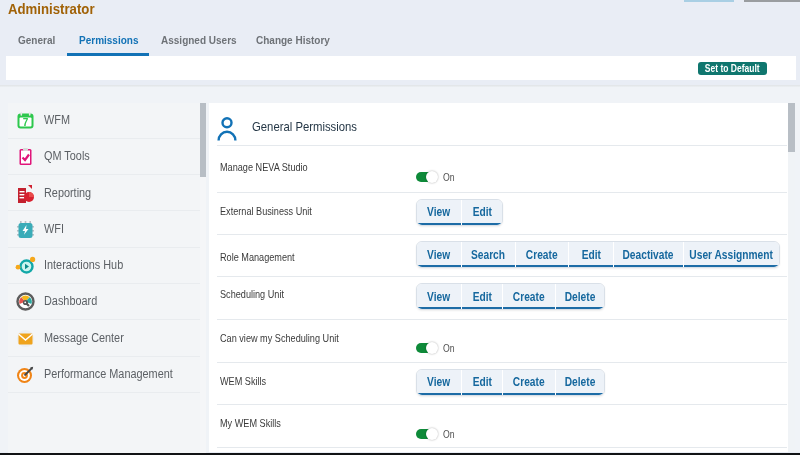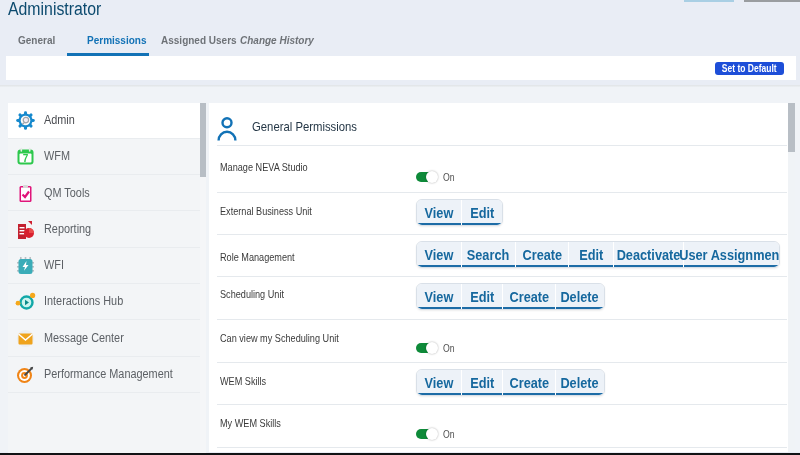--- a/index.html
+++ b/index.html
@@ -4,73 +4,52 @@
 <style>
 * { margin:0; padding:0; box-sizing:border-box; }
 html,body { width:800px; height:455px; overflow:hidden; }
 body { font-family:"Liberation Sans",sans-serif; background:#e9edf5; position:relative; }
 .abs { position:absolute; }
 .cx { display:inline-block; transform:scaleX(0.87); transform-origin:0 50%; white-space:nowrap; }
 .tab { position:absolute; top:34.8px; font-size:11.5px; font-weight:700; color:#6e7277; line-height:11.5px; }
 .sep { position:absolute; left:217px; width:570px; height:1px; background:#e5e9ed; }
 .lbl { position:absolute; left:220px; font-size:10.5px; color:#3a3a3a; line-height:10.5px; }
 .grp { position:absolute; left:416px; display:flex; background:#fff; border:1px solid #d9e0e8; border-radius:6px; overflow:hidden; height:27px; gap:1px; box-shadow:0 1px 2px rgba(0,0,0,0.07); }
-.btn { background:#edf2f8; border-bottom:2.5px solid #1d6ca6; color:#16689e; font-size:15px; font-weight:700; padding-top:2px; display:flex; align-items:center; justify-content:center; }
+.btn { background:#edf2f8; border-bottom:2.5px solid #1d6ca6; color:#16689e; font-size:12px; font-weight:700; padding-top:2px; display:flex; align-items:center; justify-content:center; }
 .btn span { display:inline-block; transform:scaleX(0.85); transform-origin:50% 50%; white-space:nowrap; }
 .tog { position:absolute; width:21px; height:10.5px; border-radius:6px; background:#0e8a39; }
 .tog::after { content:""; position:absolute; right:-1px; top:-1px; width:12.5px; height:12.5px; background:#fff; border-radius:50%; box-shadow:0 0 2px rgba(0,0,0,0.35); }
 .on { position:absolute; font-size:10px; color:#4f4f4f; line-height:10px; }
 .sbitem { position:relative; height:36.3px; background:#f3f5f7; border-bottom:1px solid #e9ecef; }
 .sbitem .txt { position:absolute; left:35.5px; top:11.5px; font-size:12.5px; color:#5c6065; line-height:12.5px; }
 .sbitem svg { position:absolute; left:8px; top:8.5px; }
 </style>
 </head>
 <body>
 
   <div class="abs" style="left:0;top:84.5px;width:800px;height:2.5px;background:linear-gradient(#e0e3e6,#ecf0f3);"></div>
   <div class="abs" style="left:0;top:87px;width:800px;height:365px;background:#f0f3f7;"></div>
 
   <div class="abs" style="left:684px;top:0;width:50px;height:2px;background:#a9cfe4;"></div>
   <div class="abs" style="left:744px;top:0;width:56px;height:2px;background:#9a9da0;"></div>
 
-  <div class="abs" style="left:8px;top:2.2px;font-size:18px;font-weight:400;color:#0c4a6e;line-height:14.5px;"><span class="cx" style="transform:scaleX(0.88);">Administrator</span></div>
+  <div class="abs" style="left:8px;top:2.2px;font-size:15px;font-weight:700;color:#a16207;line-height:14.5px;"><span class="cx" style="transform:scaleX(0.88);">Administrator</span></div>
 
   <div class="tab" style="left:18px;"><span class="cx">General</span></div>
-  <div class="tab" style="left:87px;color:#1272b6;"><span class="cx">Permissions</span></div>
+  <div class="tab" style="left:79px;color:#1272b6;"><span class="cx">Permissions</span></div>
   <div class="tab" style="left:161px;text-decoration:underline;"><span class="cx">Assigned Users</span></div>
-  <div class="tab" style="left:240px;font-style:italic;"><span class="cx">Change History</span></div>
+  <div class="tab" style="left:256px;"><span class="cx">Change History</span></div>
   <div class="abs" style="left:67px;top:53px;width:82px;height:2.5px;background:#1272b6;"></div>
 
   <div class="abs" style="left:6px;top:56px;width:790px;height:24px;background:#fff;"></div>
-  <div class="abs" style="left:715px;top:61.5px;width:69px;height:13px;background:#1d4ed8;border-radius:3px;color:#fff;font-size:10px;font-weight:700;display:flex;align-items:center;justify-content:center;">
+  <div class="abs" style="left:698px;top:61.5px;width:69px;height:13px;background:#0f766e;border-radius:3px;color:#fff;font-size:10px;font-weight:700;display:flex;align-items:center;justify-content:center;">
     <span class="cx" style="transform:scaleX(0.85);transform-origin:50% 50%;">Set to Default</span>
   </div>
 
   <div class="abs" style="left:8px;top:102.5px;width:192px;height:350px;background:#f3f5f7;overflow:hidden;">
-    <div class="sbitem" style="background:#fff;">
-      <svg width="19" height="19" viewBox="0 0 19 19">
-        <g fill="#1689cd">
-          <rect x="8" y="0.2" width="3" height="5" rx="1.4"></rect>
-          <rect x="8" y="13.8" width="3" height="5" rx="1.4"></rect>
-          <rect x="0.2" y="8" width="5" height="3" rx="1.4"></rect>
-          <rect x="13.8" y="8" width="5" height="3" rx="1.4"></rect>
-          <g transform="rotate(45 9.5 9.5)">
-            <rect x="8" y="0.2" width="3" height="5" rx="1.4"></rect>
-            <rect x="8" y="13.8" width="3" height="5" rx="1.4"></rect>
-            <rect x="0.2" y="8" width="5" height="3" rx="1.4"></rect>
-            <rect x="13.8" y="8" width="5" height="3" rx="1.4"></rect>
-          </g>
-          <circle cx="9.5" cy="9.5" r="7"></circle>
-        </g>
-        <circle cx="9.5" cy="9.5" r="4.8" fill="#fbfbfb"></circle>
-        <circle cx="9.9" cy="9.1" r="2.7" fill="#f4eef6" stroke="#a0a5aa" stroke-width="1.2"></circle>
-        <line x1="7.9" y1="11.7" x2="6.5" y2="13.2" stroke="#a0a5aa" stroke-width="1.5"></line>
-      </svg>
-      <div class="txt" style="color:#4a4c51;"><span class="cx">Admin</span></div>
-    </div>
     <div class="sbitem">
       <svg width="19" height="19" viewBox="0 0 19 19">
         <rect x="1.5" y="2.5" width="16" height="15" rx="3" fill="#2dc84d"></rect>
         <rect x="3.5" y="6.5" width="12" height="9" rx="1" fill="#fff"></rect>
         <rect x="4.5" y="0.8" width="1.6" height="4" rx="0.8" fill="#e8e8e8"></rect>
         <rect x="12.9" y="0.8" width="1.6" height="4" rx="0.8" fill="#e8e8e8"></rect>
         <text x="9.5" y="14.5" font-size="10" font-weight="bold" fill="#2dc84d" text-anchor="middle" font-family="Liberation Sans">7</text>
       </svg>
       <div class="txt"><span class="cx">WFM</span></div>
     </div>
@@ -120,20 +99,32 @@
         <line x1="13" y1="8" x2="17" y2="5" stroke="#f5a81c" stroke-width="1.5"></line>
         <circle cx="11.5" cy="11.5" r="6" fill="#ccf4ef" stroke="#12a8a8" stroke-width="2.4"></circle>
         <path d="M10 8.8 L14 11.5 L10 14.2 Z" fill="#0c8989"></path>
         <circle cx="3" cy="12.2" r="2.4" fill="#f5a81c"></circle>
         <circle cx="17.6" cy="4.4" r="2.6" fill="#f5a81c"></circle>
       </svg>
       <div class="txt"><span class="cx">Interactions Hub</span></div>
     </div>
     <div class="sbitem">
       <svg width="19" height="19" viewBox="0 0 19 19">
+        <circle cx="9.5" cy="9.5" r="8" fill="#fff" stroke="#5c5c5c" stroke-width="2.4"></circle>
+        <path d="M3.6 12 A6.2 6.2 0 0 1 5.3 5.2 L9.5 9.5 Z" fill="#e5554f"></path>
+        <path d="M5.3 5.2 A6.2 6.2 0 0 1 13.7 5.2 L9.5 9.5 Z" fill="#f5b81c"></path>
+        <path d="M13.7 5.2 A6.2 6.2 0 0 1 15.4 12 L9.5 9.5 Z" fill="#2ba8a0"></path>
+        <circle cx="9.5" cy="10.5" r="2.6" fill="#555"></circle>
+        <line x1="9.5" y1="10.5" x2="13" y2="14" stroke="#555" stroke-width="2.2"></line>
+        <circle cx="9.2" cy="10.3" r="0.9" fill="#fff"></circle>
+      </svg>
+      <div class="txt"><span class="cx">Dashboard</span></div>
+    </div>
+    <div class="sbitem">
+      <svg width="19" height="19" viewBox="0 0 19 19">
         <circle cx="9.5" cy="9.5" r="8.6" fill="#eceef0"></circle>
         <rect x="2.5" y="4.5" width="14" height="11" rx="1" fill="#efa31d"></rect>
         <path d="M2.5 5 L9.5 11 L16.5 5" fill="none" stroke="#fff" stroke-width="1.4"></path>
       </svg>
       <div class="txt"><span class="cx">Message Center</span></div>
     </div>
     <div class="sbitem">
       <svg width="19" height="19" viewBox="0 0 19 19">
         <circle cx="8.5" cy="10.5" r="7.5" fill="#f08416"></circle>
         <circle cx="8.5" cy="10.5" r="5.4" fill="#fff"></circle>

